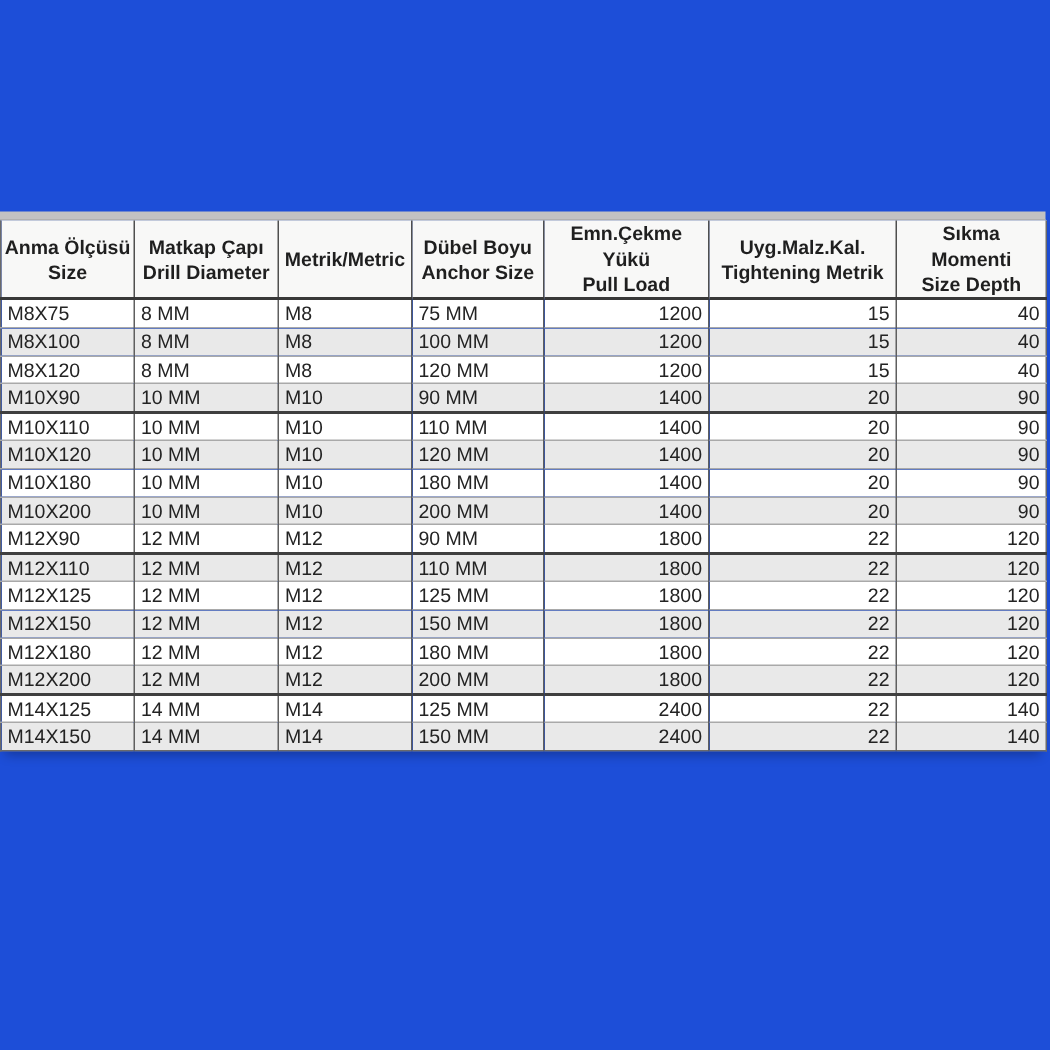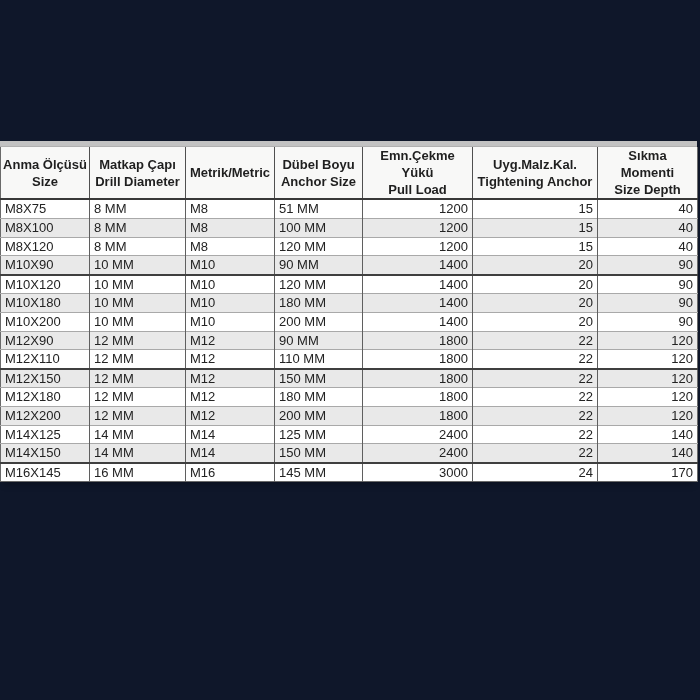--- a/index.html
+++ b/index.html
@@ -4,21 +4,21 @@
 <style>
   html, body {
     margin: 0;
     padding: 0;
     background: #ffffff;
   }
   .page {
     position: relative;
     width: 700px;
     height: 700px;
-    background: #0f172a;
+    background: #1d4ed8;
     font-family: "Liberation Sans", sans-serif;
     overflow: hidden;
   }
   .table-wrap {
     position: absolute;
     top: 141px;
     left: 0;
     width: 697px;
     box-shadow: 0 5px 7px -3px rgba(0,0,0,0.28);
   }
@@ -117,34 +117,34 @@
           <th>
             <span class="hline">Dübel Boyu</span>
             <span class="hline">Anchor Size</span>
           </th>
           <th>
             <span class="hline">Emn.Çekme Yükü</span>
             <span class="hline">Pull Load</span>
           </th>
           <th>
             <span class="hline">Uyg.Malz.Kal.</span>
-            <span class="hline">Tightening Anchor</span>
+            <span class="hline">Tightening Metrik</span>
           </th>
           <th>
             <span class="hline">Sıkma Momenti</span>
             <span class="hline">Size Depth</span>
           </th>
         </tr>
       </thead>
       <tbody>
           <tr>
             <td>M8X75</td>
             <td>8 MM</td>
             <td>M8</td>
-            <td>51 MM</td>
+            <td>75 MM</td>
             <td>1200</td>
             <td>15</td>
             <td>40</td>
           </tr>
           <tr>
             <td>M8X100</td>
             <td>8 MM</td>
             <td>M8</td>
             <td>100 MM</td>
             <td>1200</td>
@@ -163,20 +163,29 @@
           <tr>
             <td>M10X90</td>
             <td>10 MM</td>
             <td>M10</td>
             <td>90 MM</td>
             <td>1400</td>
             <td>20</td>
             <td>90</td>
           </tr>
           <tr>
+            <td>M10X110</td>
+            <td>10 MM</td>
+            <td>M10</td>
+            <td>110 MM</td>
+            <td>1400</td>
+            <td>20</td>
+            <td>90</td>
+          </tr>
+          <tr>
             <td>M10X120</td>
             <td>10 MM</td>
             <td>M10</td>
             <td>120 MM</td>
             <td>1400</td>
             <td>20</td>
             <td>90</td>
           </tr>
           <tr>
             <td>M10X180</td>
@@ -203,20 +212,29 @@
             <td>90 MM</td>
             <td>1800</td>
             <td>22</td>
             <td>120</td>
           </tr>
           <tr>
             <td>M12X110</td>
             <td>12 MM</td>
             <td>M12</td>
             <td>110 MM</td>
+            <td>1800</td>
+            <td>22</td>
+            <td>120</td>
+          </tr>
+          <tr>
+            <td>M12X125</td>
+            <td>12 MM</td>
+            <td>M12</td>
+            <td>125 MM</td>
             <td>1800</td>
             <td>22</td>
             <td>120</td>
           </tr>
           <tr>
             <td>M12X150</td>
             <td>12 MM</td>
             <td>M12</td>
             <td>150 MM</td>
             <td>1800</td>
@@ -252,25 +270,16 @@
           </tr>
           <tr>
             <td>M14X150</td>
             <td>14 MM</td>
             <td>M14</td>
             <td>150 MM</td>
             <td>2400</td>
             <td>22</td>
             <td>140</td>
           </tr>
-          <tr>
-            <td>M16X145</td>
-            <td>16 MM</td>
-            <td>M16</td>
-            <td>145 MM</td>
-            <td>3000</td>
-            <td>24</td>
-            <td>170</td>
-          </tr>
         </tbody>
     </table>
   </div>
 </div>
 
 </body></html>

